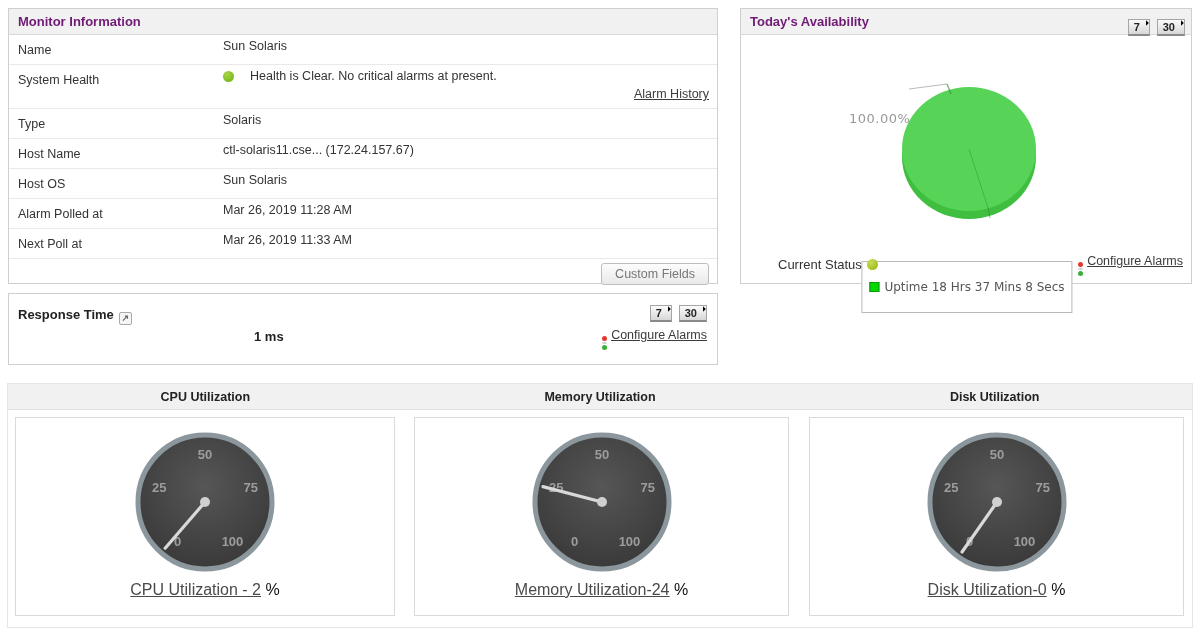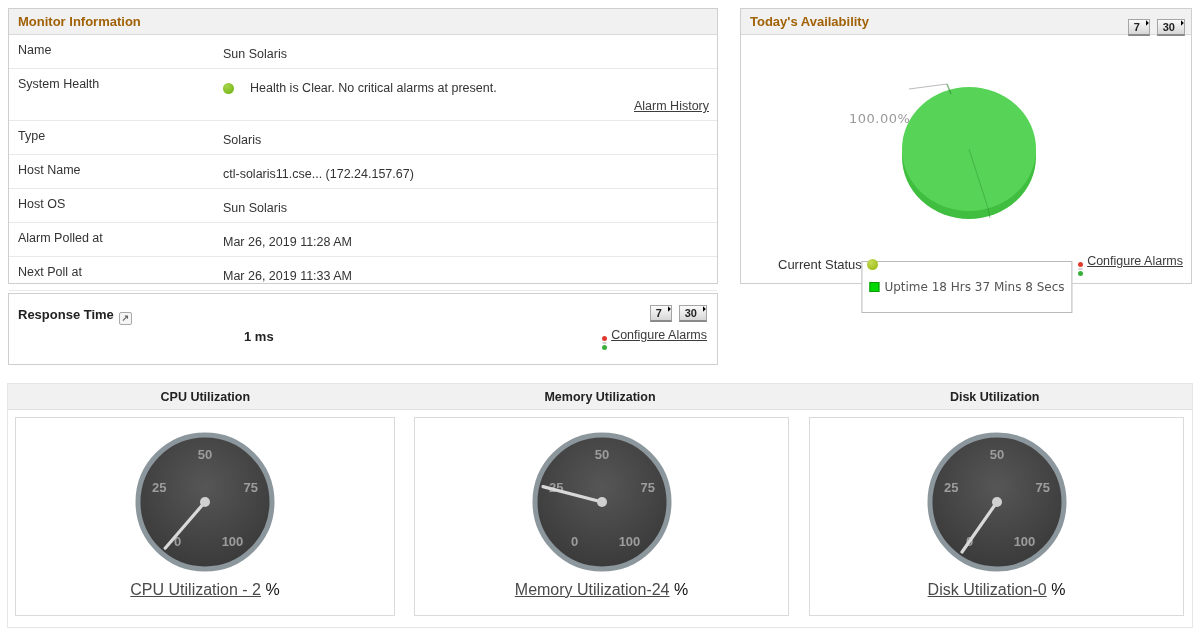--- a/index.html
+++ b/index.html
@@ -1,27 +1,27 @@
 <!DOCTYPE html>
 <html style="--health-green: #7cbb1f; --status-green: #a3c021; --legend-green: #00d800;"><head>
 <meta charset="utf-8">
 <style>
   * { margin:0; padding:0; box-sizing:border-box; }
   html,body { width:1200px; height:635px; background:#fff; overflow:hidden;
               font-family:"Liberation Sans", sans-serif; color:#333; }
 
   .panel { position:absolute; background:#fff; border:1px solid #cfcfcf; }
   .panel-header { height:26px; background:#f1f1f1; border-bottom:1px solid #d9d9d9;
-                  font-size:13px; font-weight:bold; color:#a16207; line-height:26px; padding-left:9px; }
+                  font-size:13px; font-weight:bold; color:#701a75; line-height:26px; padding-left:9px; }
 
   
   #monitor-info { left:8px; top:8px; width:710px; height:276px; }
   .mi-row { display:flex; border-bottom:1px solid #e9e9e9; font-size:12.5px; align-items:flex-start; }
   .mi-label { width:214px; padding:8px 0 7px 9px; color:#333; flex-shrink:0; }
-  .mi-value { padding:12px 8px 7px 0; color:#333; flex:1; position:relative; }
+  .mi-value { padding:4px 8px 7px 0; color:#333; flex:1; position:relative; }
   .health-dot { display:inline-block; width:11px; height:11px; border-radius:50%;
                 background:radial-gradient(circle at 35% 30%, #a8d44a, var(--health-green) 70%);
                 vertical-align:middle; margin-right:16px; }
   .alarm-link-line { display:block; text-align:right; margin-top:4px; }
   .mi-row a, .cfg-link { color:#3c3c3c; text-decoration:underline; font-size:12.5px; cursor:pointer; }
   .mi-footer { display:flex; justify-content:flex-end; padding:4px 8px 0 0; }
   .btn-custom { font-size:12.5px; color:#777; background:linear-gradient(#fdfdfd,#e9e9e9);
                 border:1px solid #bdbdbd; border-radius:3px; padding:3px 13px; cursor:pointer; }
 
   
@@ -53,21 +53,21 @@
   .traffic-icon i { width:5px; height:5px; border-radius:50%; display:block; }
   .t-red { background:#e03a2f; } .t-mid { background:#cfcfcf; height:2px !important; } .t-green { background:#3aaf3a; }
 
   
   #response-time { left:8px; top:293px; width:710px; height:72px; }
   #response-time .rt-title { position:absolute; left:9px; top:13px; font-size:13px; font-weight:bold; color:#222; }
   .ext-icon { display:inline-block; width:13px; height:13px; border:1px solid #a9a9a9; border-radius:2px;
               background:#f5f5f5; color:#666; font-size:9px; line-height:11px; text-align:center;
               vertical-align:-2px; margin-left:5px; }
   #response-time .range-btns { position:absolute; top:11px; right:10px; }
-  #rt-value { position:absolute; left:235px; top:35px; font-size:13px; font-weight:bold; color:#222; }
+  #rt-value { position:absolute; left:245px; top:35px; font-size:13px; font-weight:bold; color:#222; }
   #response-time .cfg { position:absolute; right:10px; top:34px; font-size:12.5px; }
 
   
   #util-section { position:absolute; left:7px; top:383px; width:1186px; height:245px;
                   border:1px solid #e6e6e6; background:#fff; }
   #util-header { display:flex; height:26px; background:#f1f1f1; border-bottom:1px solid #e0e0e0; }
   #util-header div { flex:1; text-align:center; line-height:26px; font-size:12.5px; font-weight:bold; color:#222; }
   .gauge-card { position:absolute; top:33px; height:199px; background:#fff;
                 border:1px solid #dadada; text-align:center; }
   #card-0 { left:7px;  width:380px; }
@@ -107,20 +107,23 @@
       </div>
       <div class="mi-row">
         <div class="mi-label">Alarm Polled at</div>
         <div class="mi-value"><span>Mar 26, 2019 11:28 AM</span></div>
       </div>
       <div class="mi-row">
         <div class="mi-label">Next Poll at</div>
         <div class="mi-value"><span>Mar 26, 2019 11:33 AM</span></div>
       </div>
     </div>
+  <div class="mi-footer">
+    <button class="btn-custom">Custom Fields</button>
+  </div>
 </div>
 
 <div class="panel" id="availability">
   <div class="panel-header">Today's Availability</div>
 
   <div class="range-btns">
     <button class="range-btn"><span>7</span><span class="flag"></span></button>
     <button class="range-btn"><span>30</span><span class="flag"></span></button>
   </div>
 

